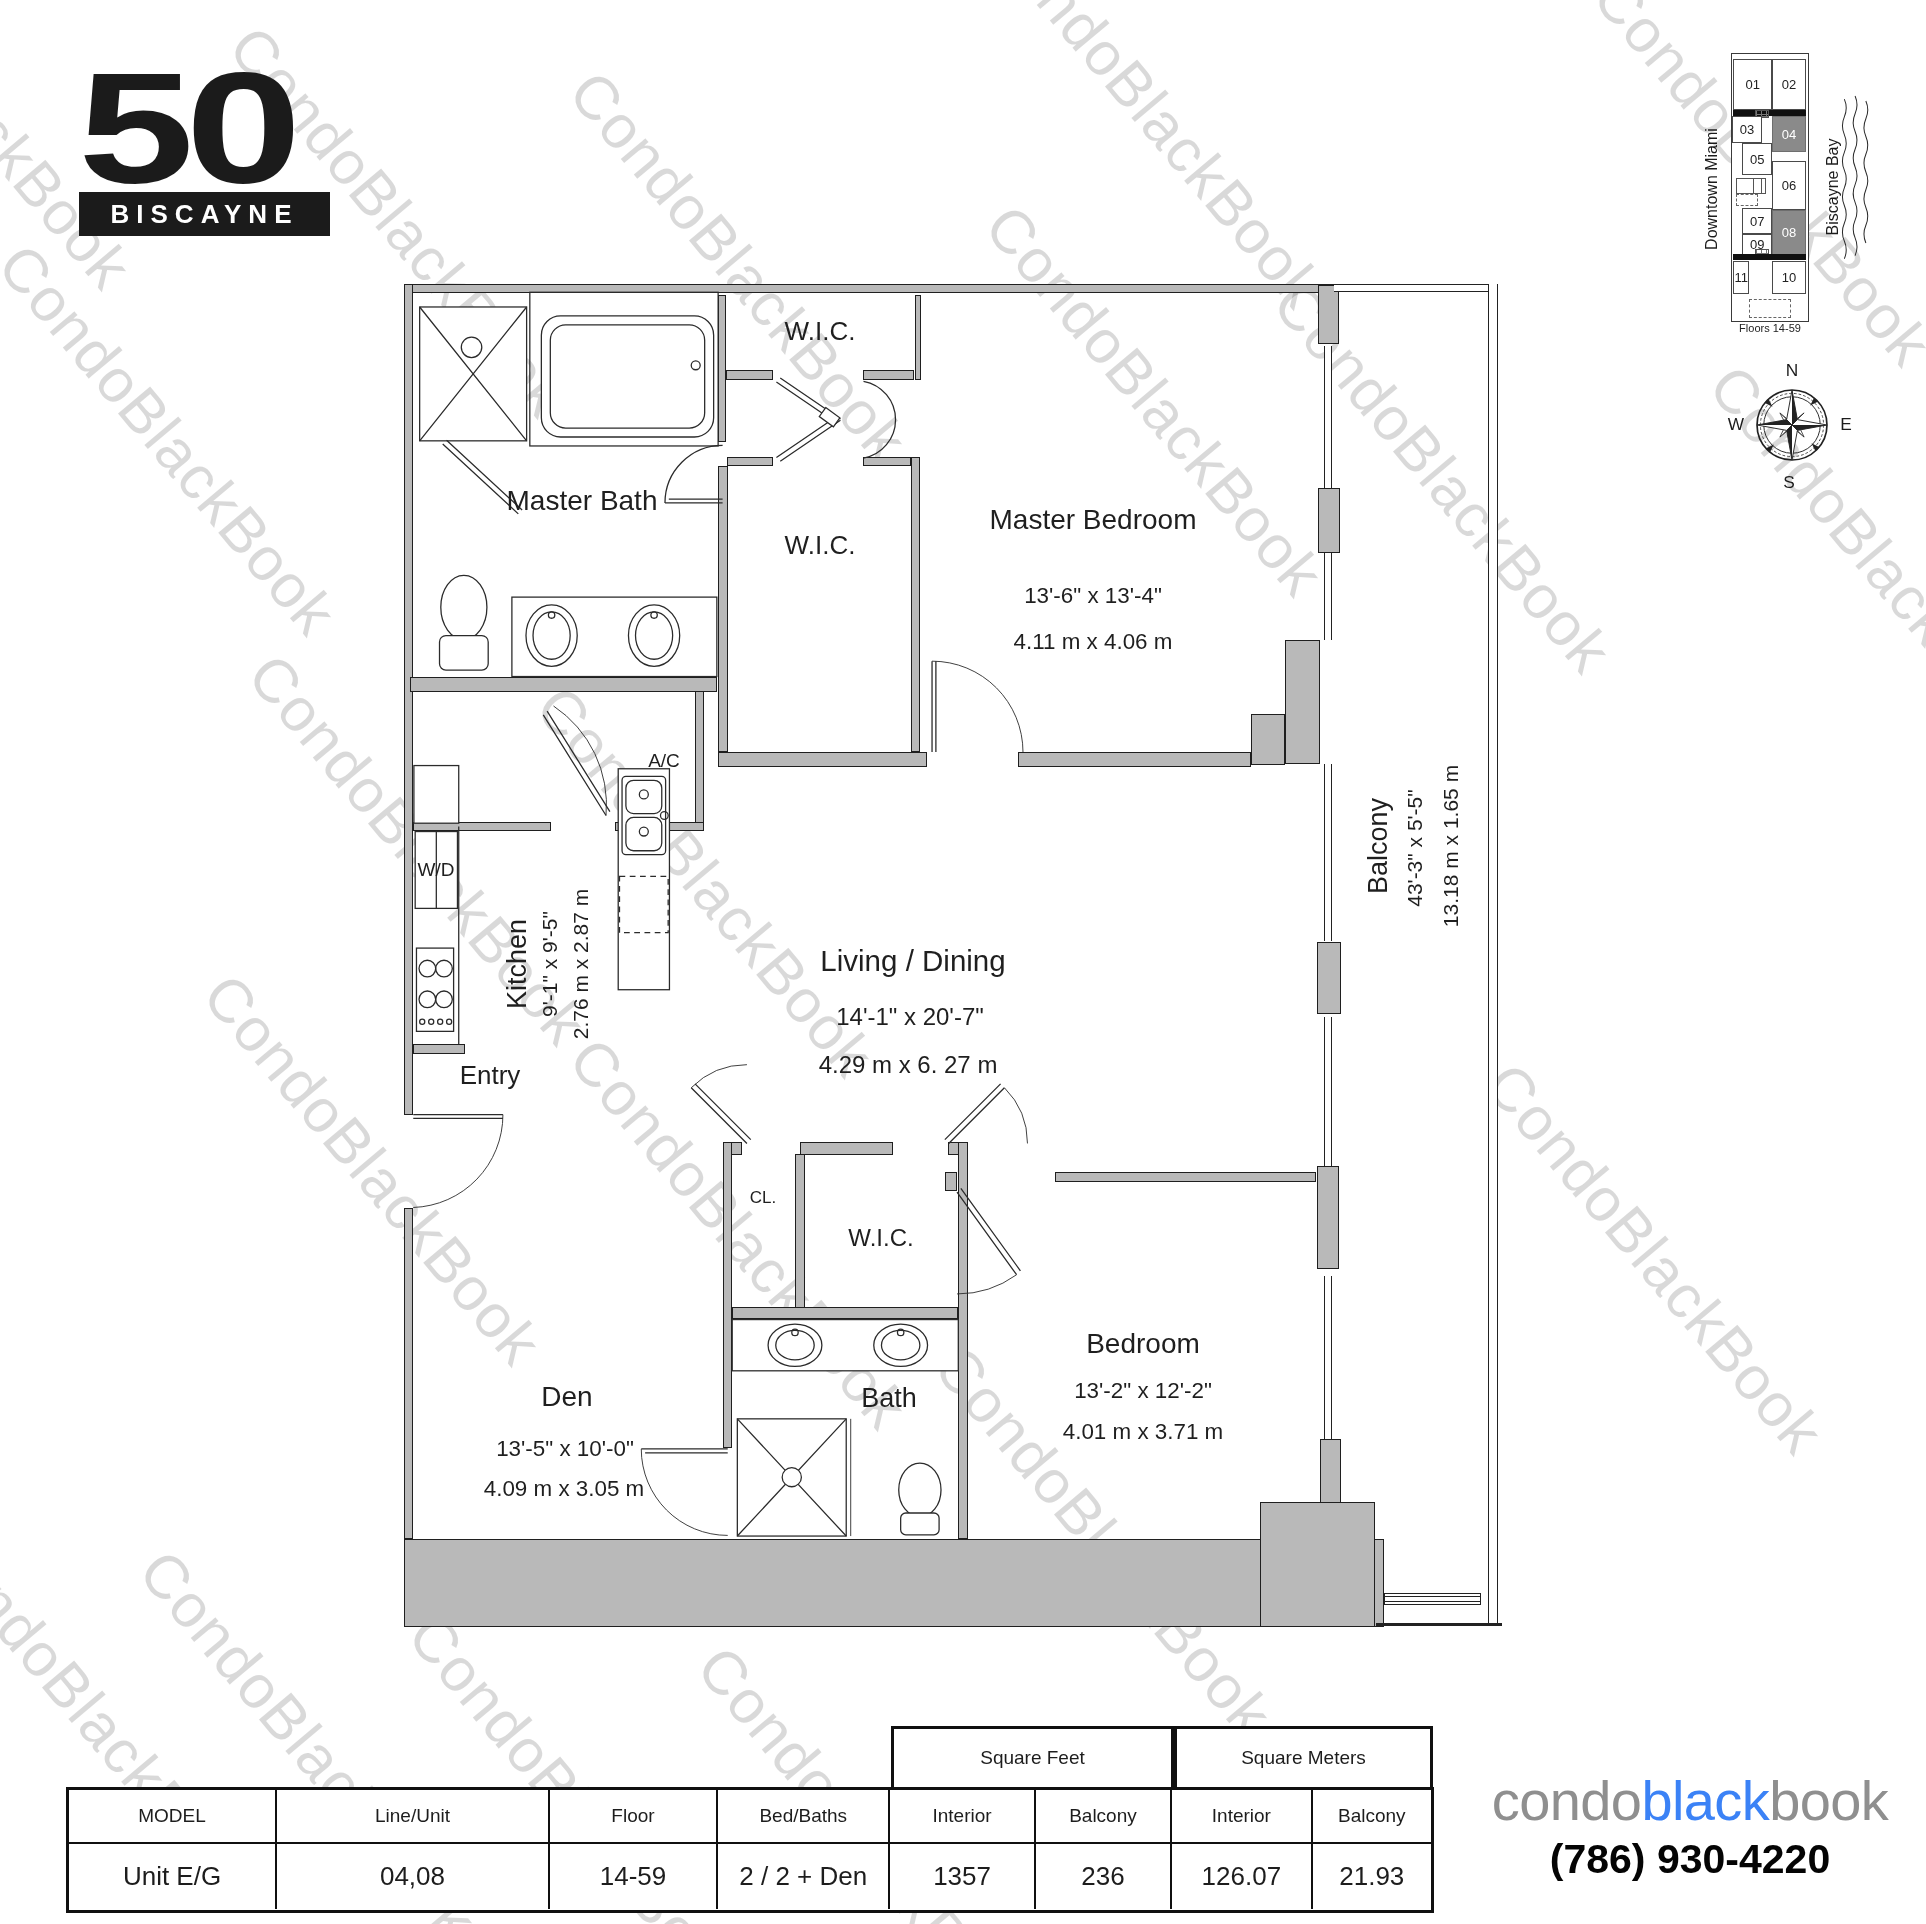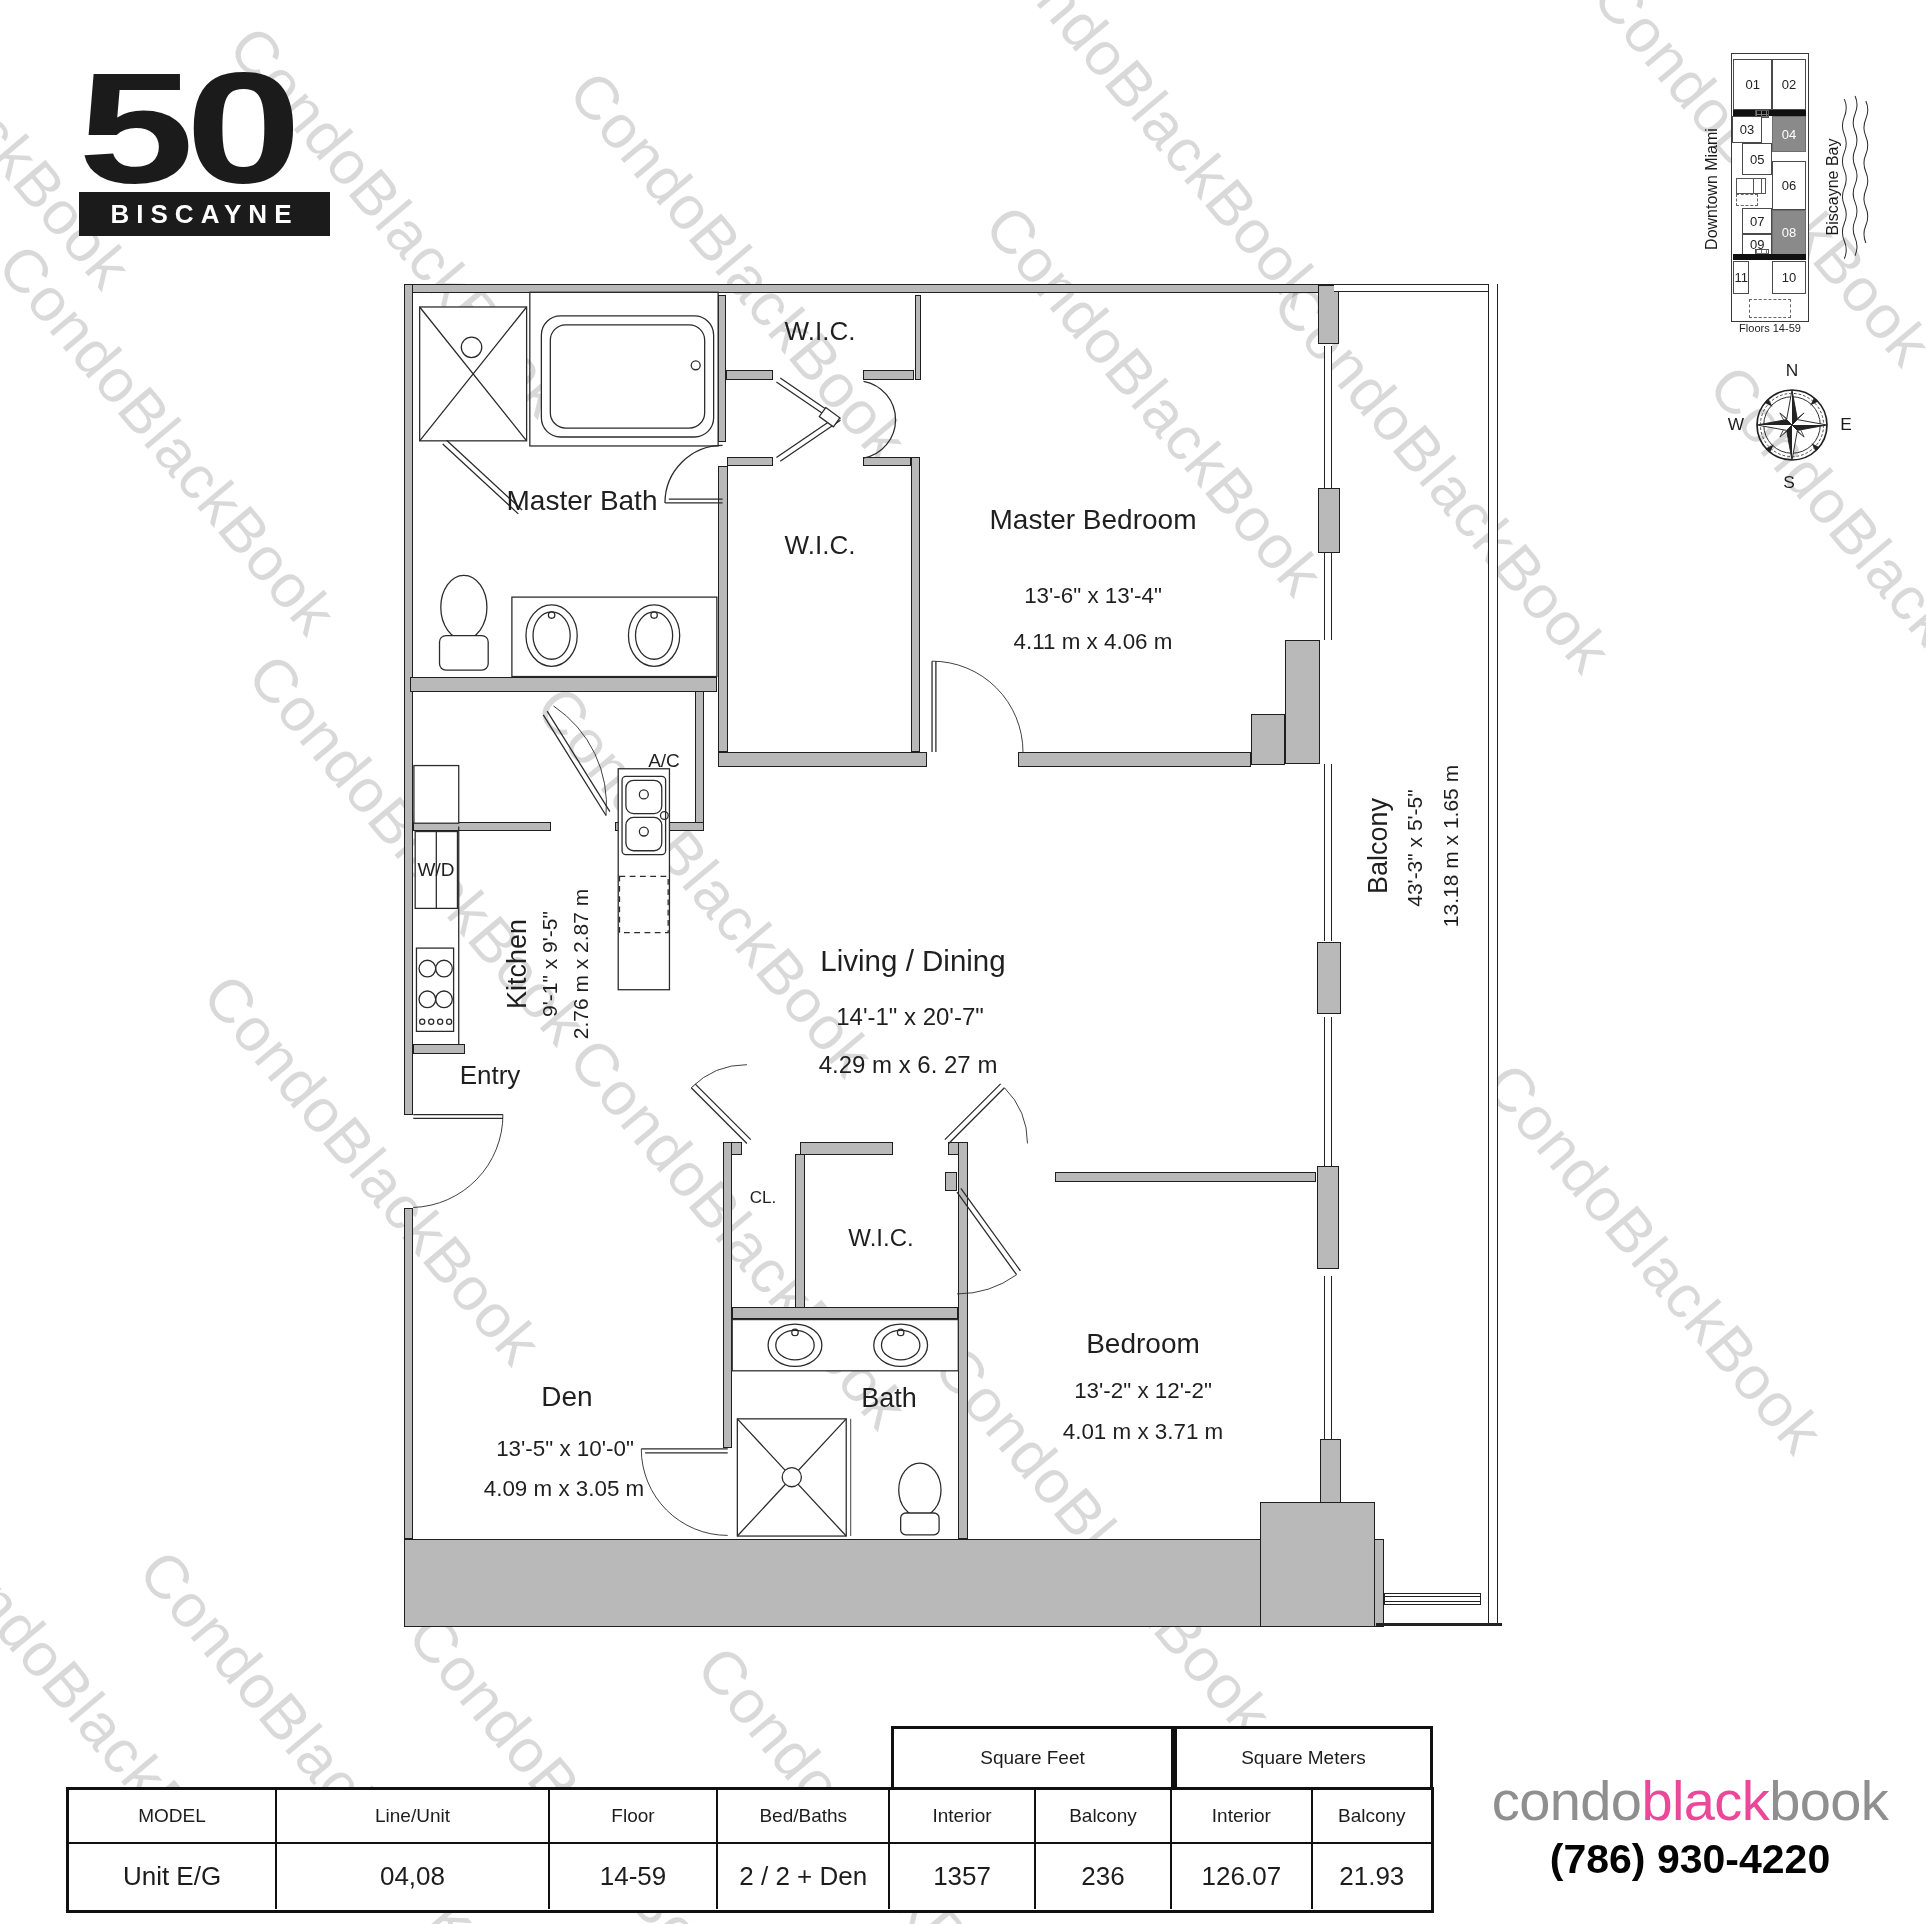--- a/index.html
+++ b/index.html
@@ -52,21 +52,21 @@
   .tbl{position:absolute;left:66px;top:1787px;width:1368px;height:126px;border:3.2px solid #101010;box-sizing:border-box;background:#fff;}
   .trow{display:flex;width:100%;box-sizing:border-box;}
   .trow.hdr{height:54px;border-bottom:2.6px solid #101010;}
   .trow.dat{height:65px;}
   .tc{border-right:2.6px solid #101010;box-sizing:border-box;display:flex;align-items:center;justify-content:center;}
   .tc:last-child{border-right:none;}
   .hdr .tc{font-size:19px;}
   .dat .tc{font-size:26px;}
   
   .brand{position:absolute;left:1464px;top:1768px;width:452px;text-align:center;font-size:56px;letter-spacing:-0.6px;}
-  .brand .g{color:#8f8f8f;} .brand .b{color:#ec4899;}
+  .brand .g{color:#8f8f8f;} .brand .b{color:#3b82f6;}
   .phone{position:absolute;left:1464px;top:1836px;width:452px;text-align:center;
       font-size:41px;font-weight:800;color:#040404;}
 </style>
 </head>
 <body>
 
 <div class="wm" style="left:-167px;top:-115px">CondoBlackBook</div>
 <div class="wm" style="left:269px;top:13px">CondoBlackBook</div>
 <div class="wm" style="left:609px;top:58px">CondoBlackBook</div>
 <div class="wm" style="left:1025px;top:-96px">CondoBlackBook</div>

